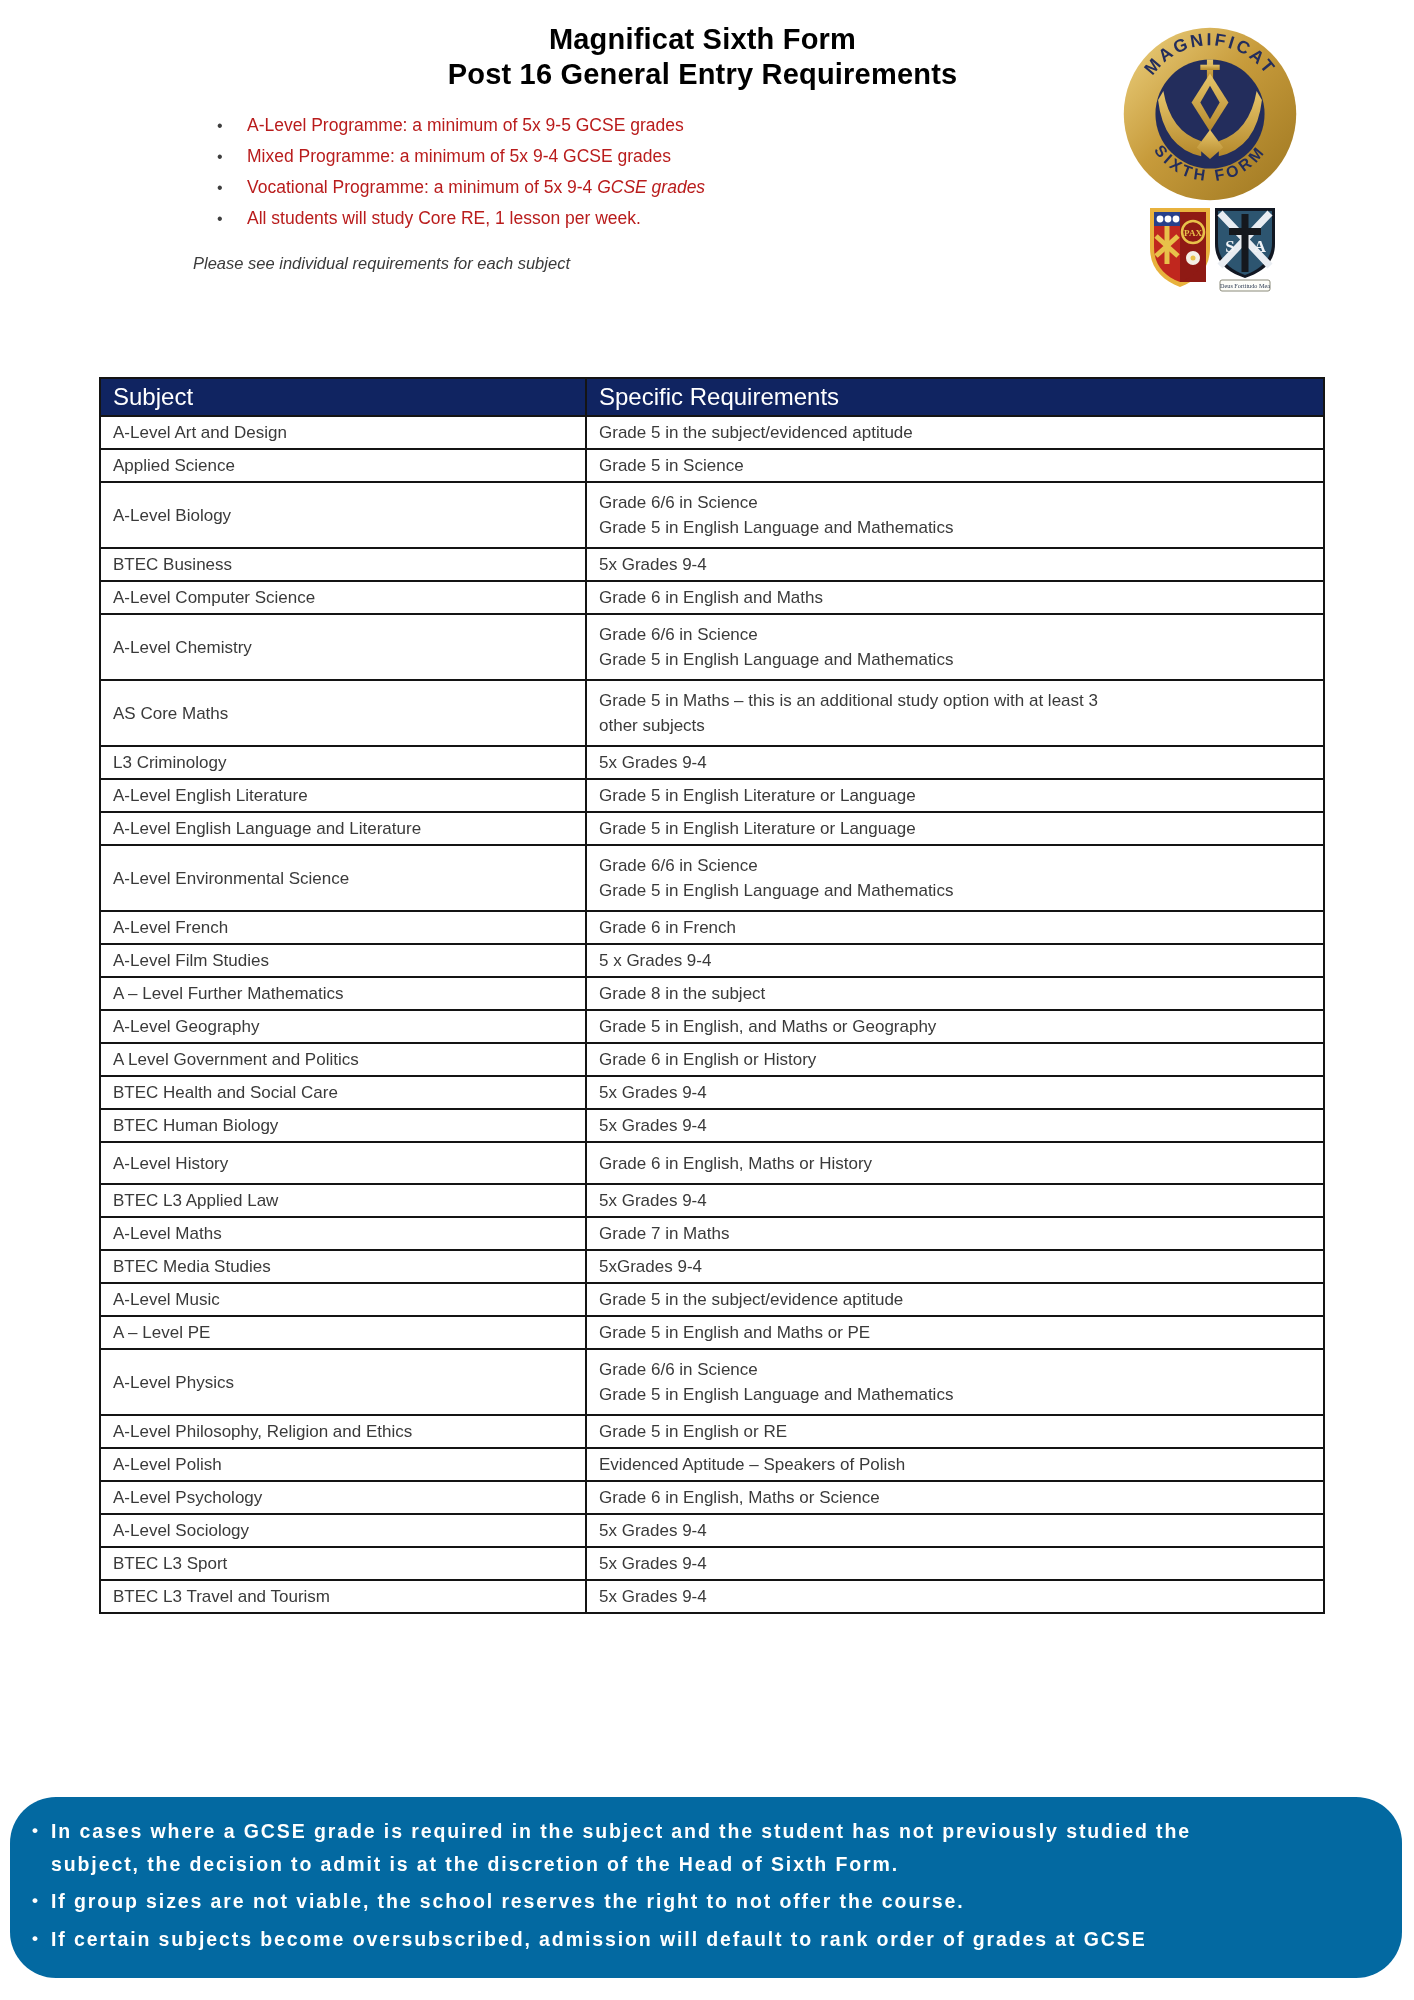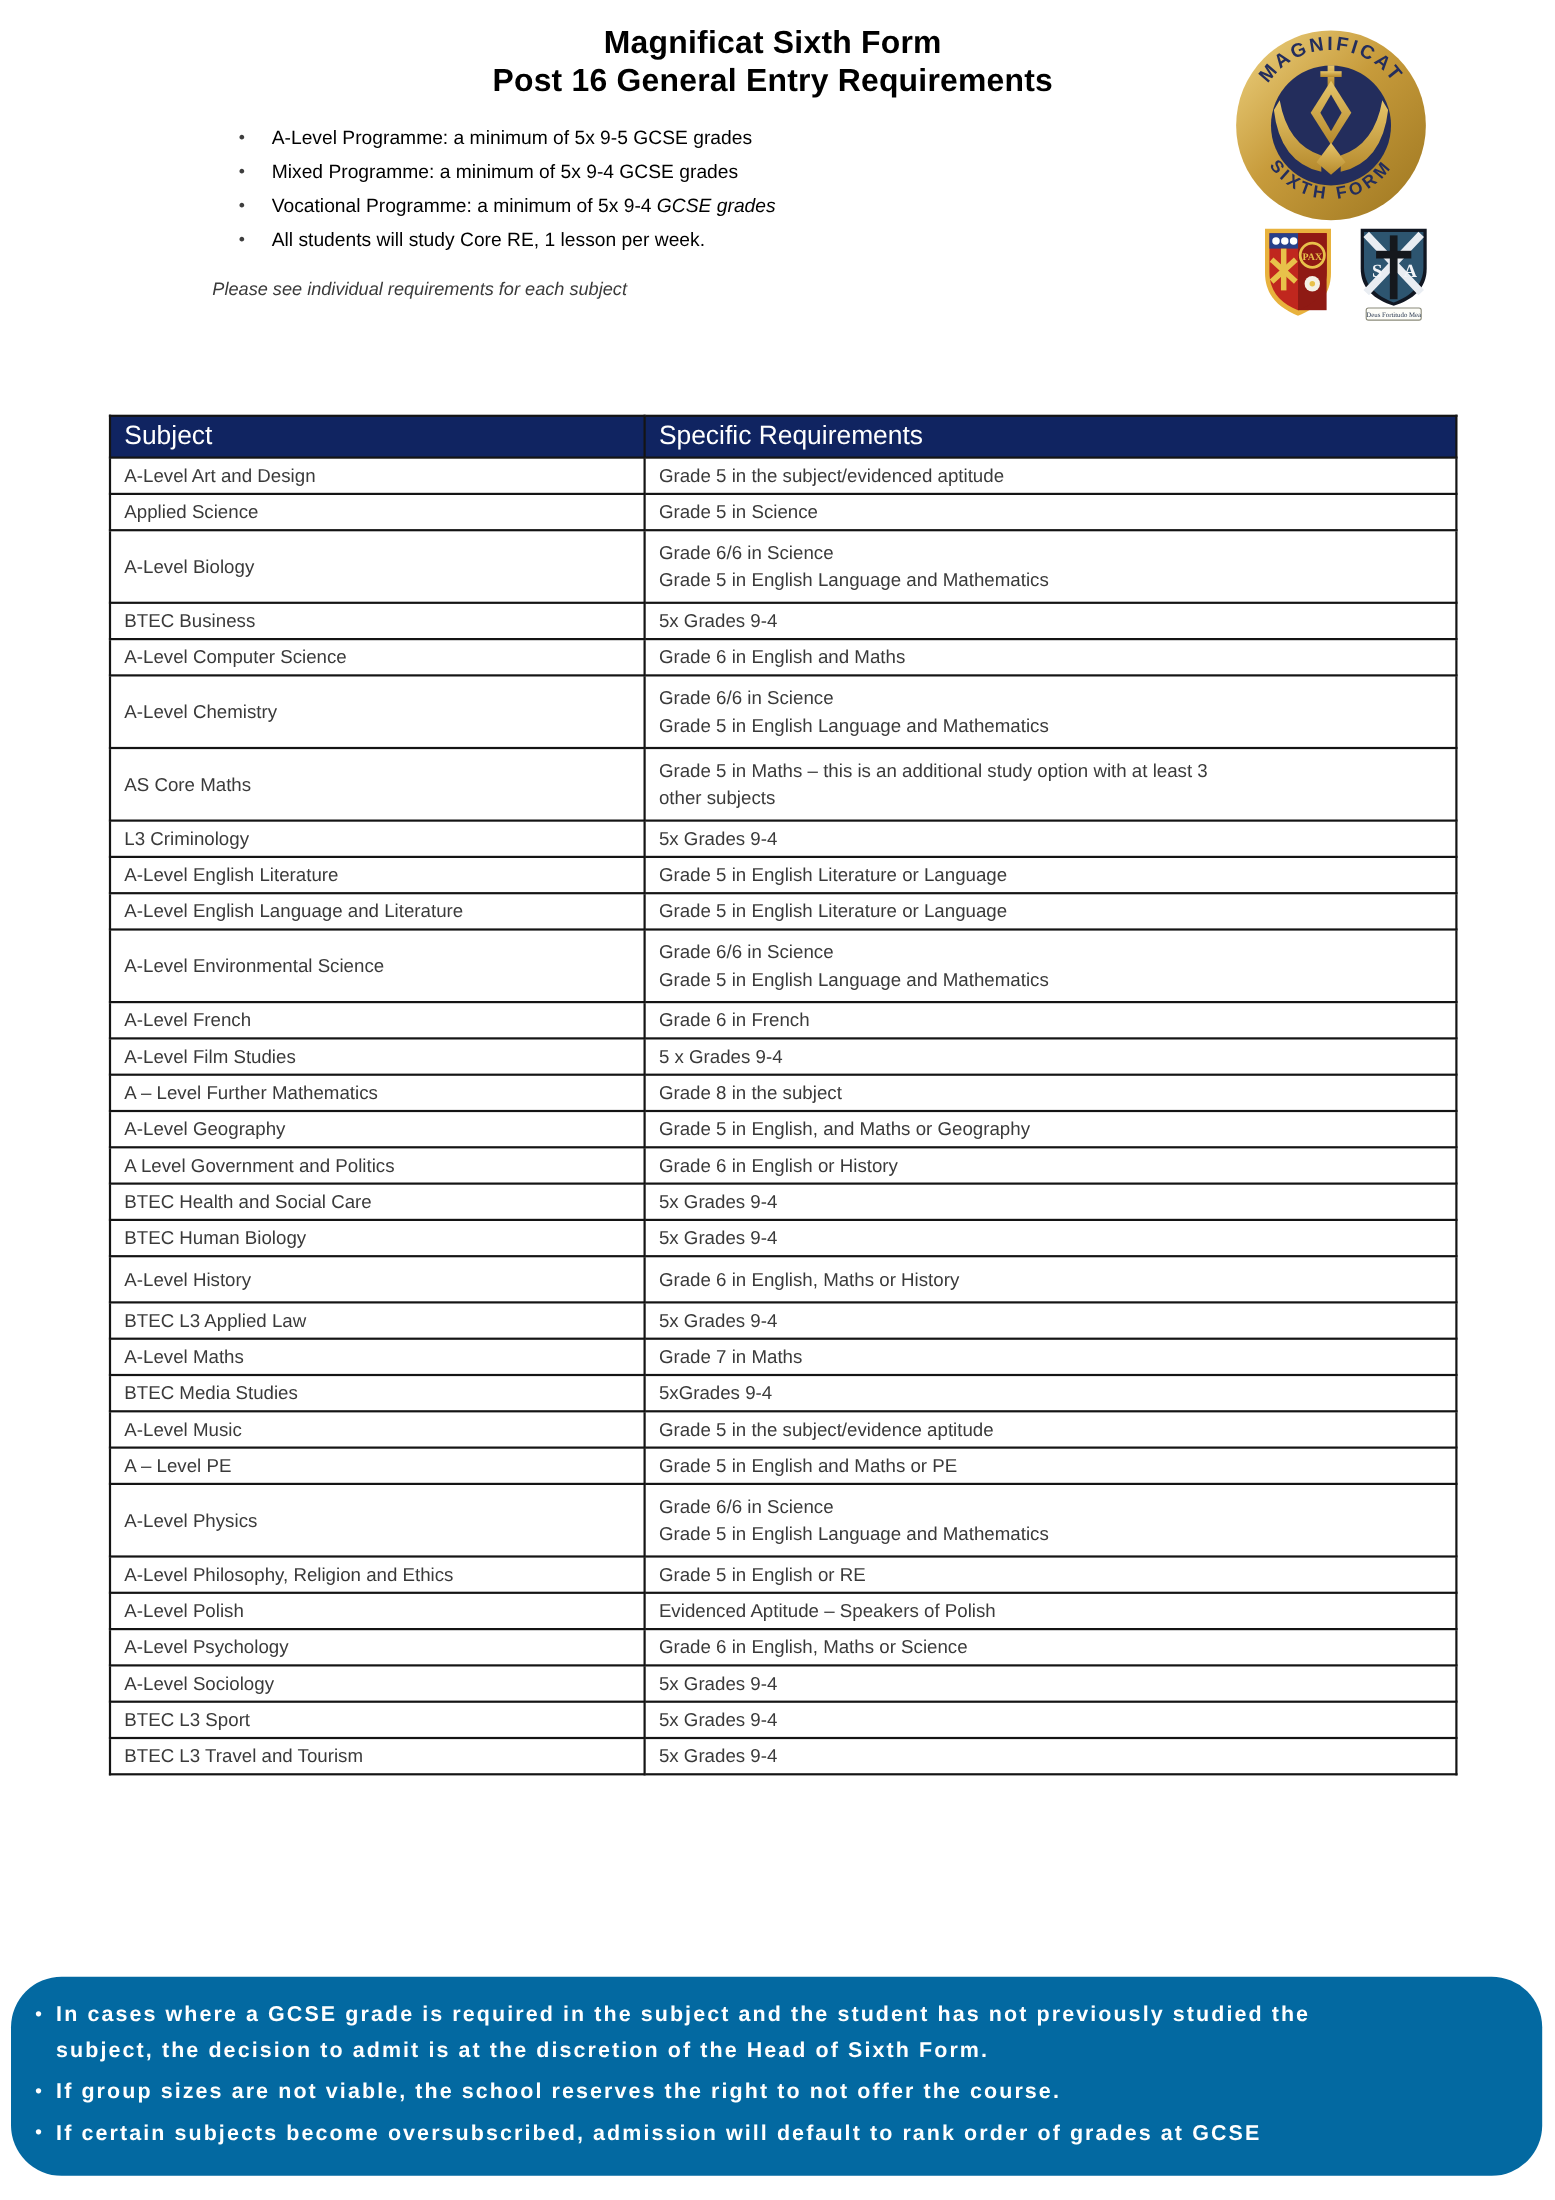--- a/index.html
+++ b/index.html
@@ -7,28 +7,28 @@
     position:relative;width:1414px;height:2000px;background:#fff;overflow:hidden;
     font-family:"Liberation Sans",sans-serif;
   }
 
   
   .titles{position:absolute;left:160px;top:22px;width:1085px;text-align:center;color:#000000;}
   .title-line{font-size:29px;font-weight:700;line-height:35px;letter-spacing:0.2px;}
 
   
   .intro-list{position:absolute;left:216px;top:110px;margin:0;padding:0;}
-  .intro-list li{list-style:none;position:relative;padding-left:31px;font-size:17.5px;line-height:31px;color:#000000;}
+  .intro-list li{list-style:none;position:relative;padding-left:31px;font-size:17.5px;line-height:31px;color:#b91c1c;}
   .intro-list li::before{content:"\2022";position:absolute;left:1px;top:0;font-size:16px;color:#3e3e3e;}
   .intro-italic{font-style:italic;}
   .note{position:absolute;left:193px;top:252px;font-size:16.5px;line-height:22px;font-style:italic;color:#3a3a3a;}
 
   
   .logo-wrap{position:absolute;left:1122px;top:26px;width:176px;height:176px;}
-  .crests{position:absolute;left:1148px;top:206px;display:flex;gap:22px;align-items:flex-start;}
+  .crests{position:absolute;left:1148px;top:206px;display:flex;gap:0;align-items:flex-start;}
 
   
   .req-table{
     position:absolute;left:99px;top:377px;width:1224px;
     border-collapse:collapse;table-layout:fixed;
   }
   .req-table col.c1{width:486px;}
   .req-table col.c2{width:738px;}
   .req-table th{
     background:#102461;color:#ffffff;font-weight:400;font-size:24px;

